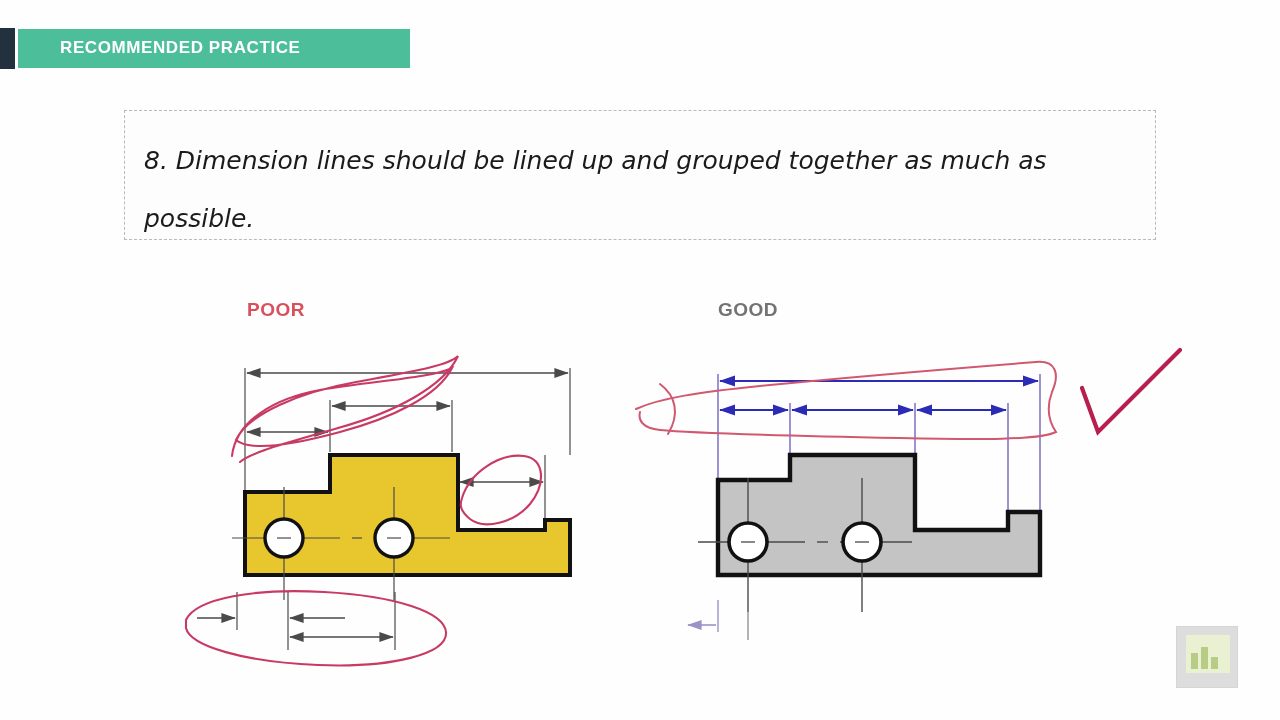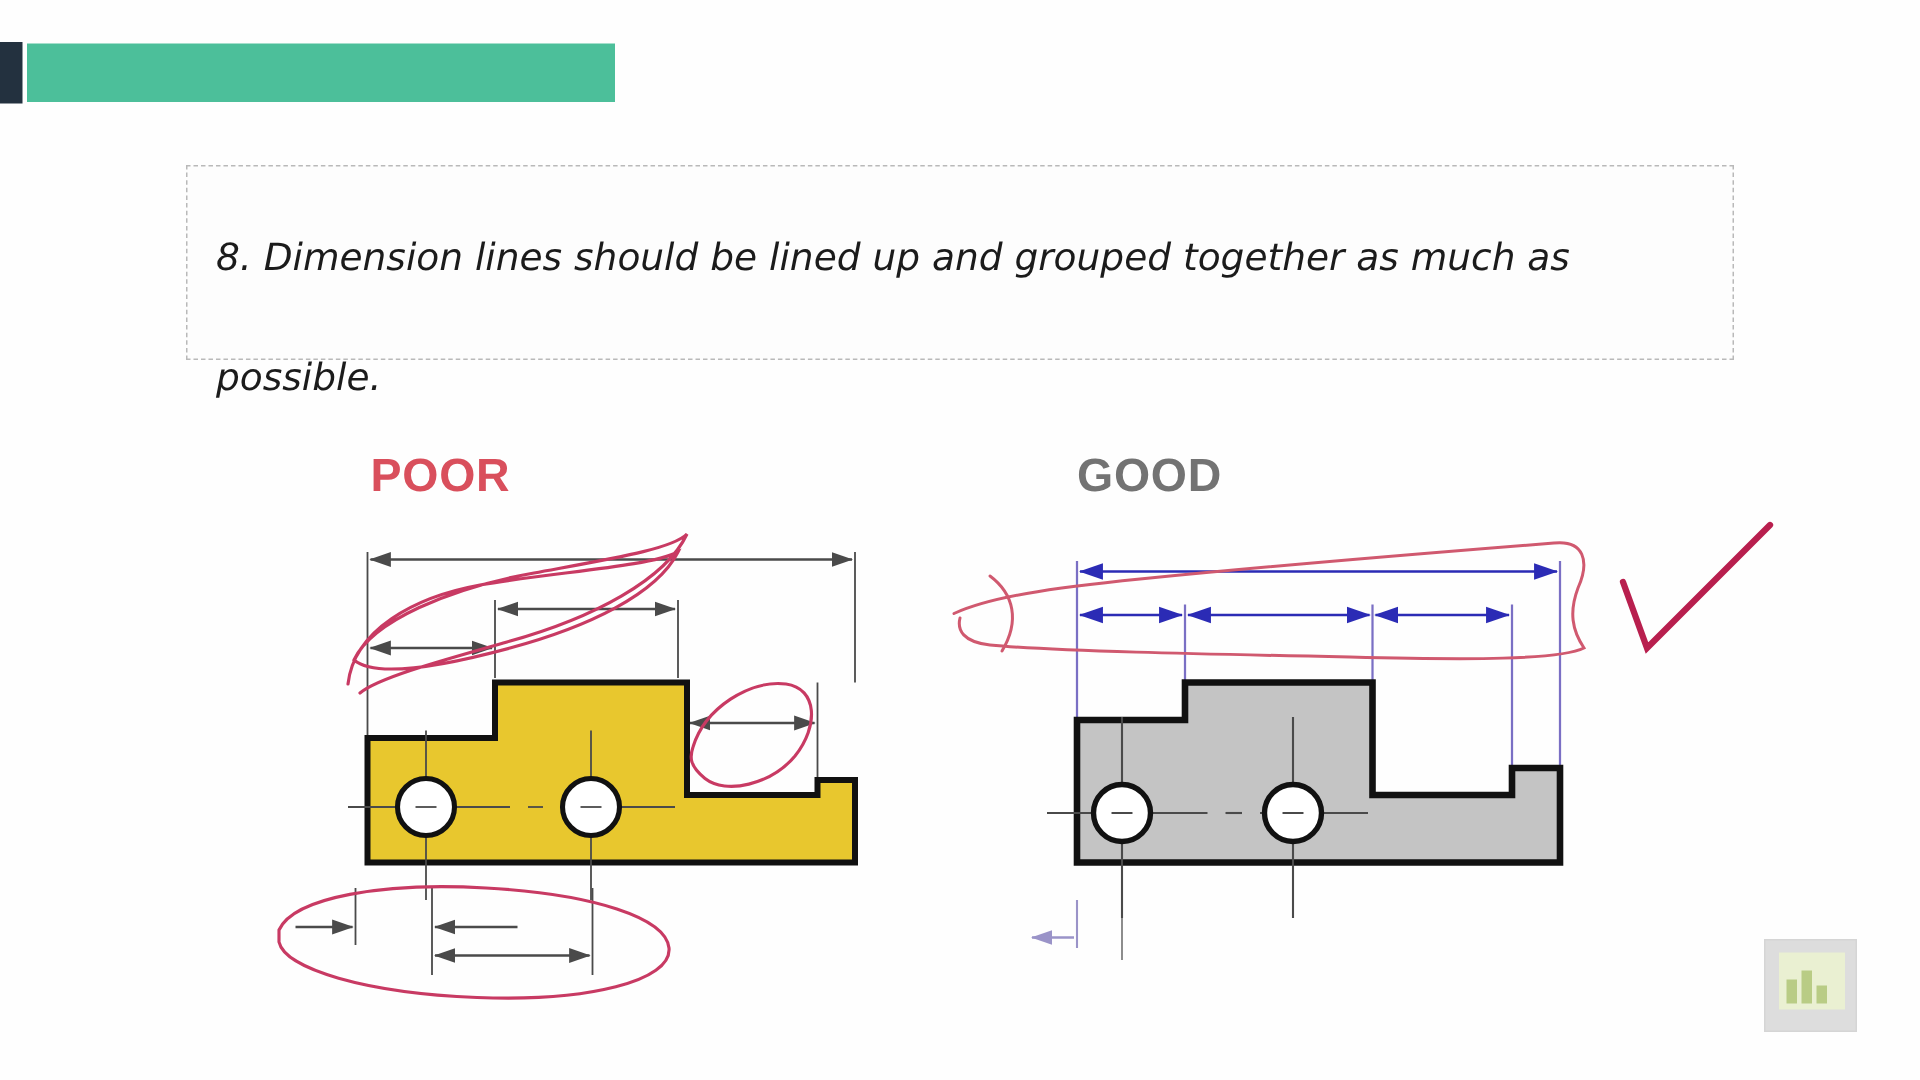--- a/index.html
+++ b/index.html
@@ -29,26 +29,26 @@
 
   
   .stmt-box{
     position:absolute;left:124px;top:110px;width:1032px;height:130px;
     border:1px dashed #b9b9b9;background:#fdfdfd;
     box-sizing:border-box;
   }
   .stmt-text{
     position:absolute;left:144px;top:132px;width:1000px;
     font-family:"DejaVu Sans", sans-serif;
-    font-style:italic;font-size:25px;line-height:80px;
+    font-style:italic;font-size:25px;line-height:58px;
     color:#1b1b1b;
   }
 
   
-  .cap{position:absolute;font-size:31px;font-weight:bold;letter-spacing:0.5px;}
+  .cap{position:absolute;font-size:19px;font-weight:bold;letter-spacing:0.5px;}
   .cap-poor{left:247px;top:299px;color:#d94f5c;}
   .cap-good{left:718px;top:299px;color:#737373;}
 
   
   svg.layer{position:absolute;left:0;top:0;width:1280px;height:720px;pointer-events:none;}
 
   
   .wm{
     position:absolute;left:1176px;top:626px;width:62px;height:62px;
     background:#c9c9c9;opacity:.62;
@@ -62,20 +62,21 @@
   .wm-b2{position:absolute;left:24px;top:20px;width:7px;height:22px;background:#8fae3c;}
   .wm-b3{position:absolute;left:34px;top:30px;width:7px;height:12px;background:#8fae3c;}
 </style>
 </head>
 <body>
 
 <div id="slide">
 
   <div class="hdr-dark"></div>
   <div class="hdr-band"></div>
+  <div class="hdr-text">RECOMMENDED PRACTICE</div>
 
   <div class="stmt-box"></div>
   <div class="stmt-text">8. Dimension lines should be lined up and grouped together as much as possible.</div>
 
   <div class="cap cap-poor">POOR</div>
   <div class="cap cap-good">GOOD</div>
 
   <svg class="layer" viewBox="0 0 1280 720">
     <defs>
       <marker id="arrR" markerWidth="9" markerHeight="7" refX="8.5" refY="3.5" orient="auto">

